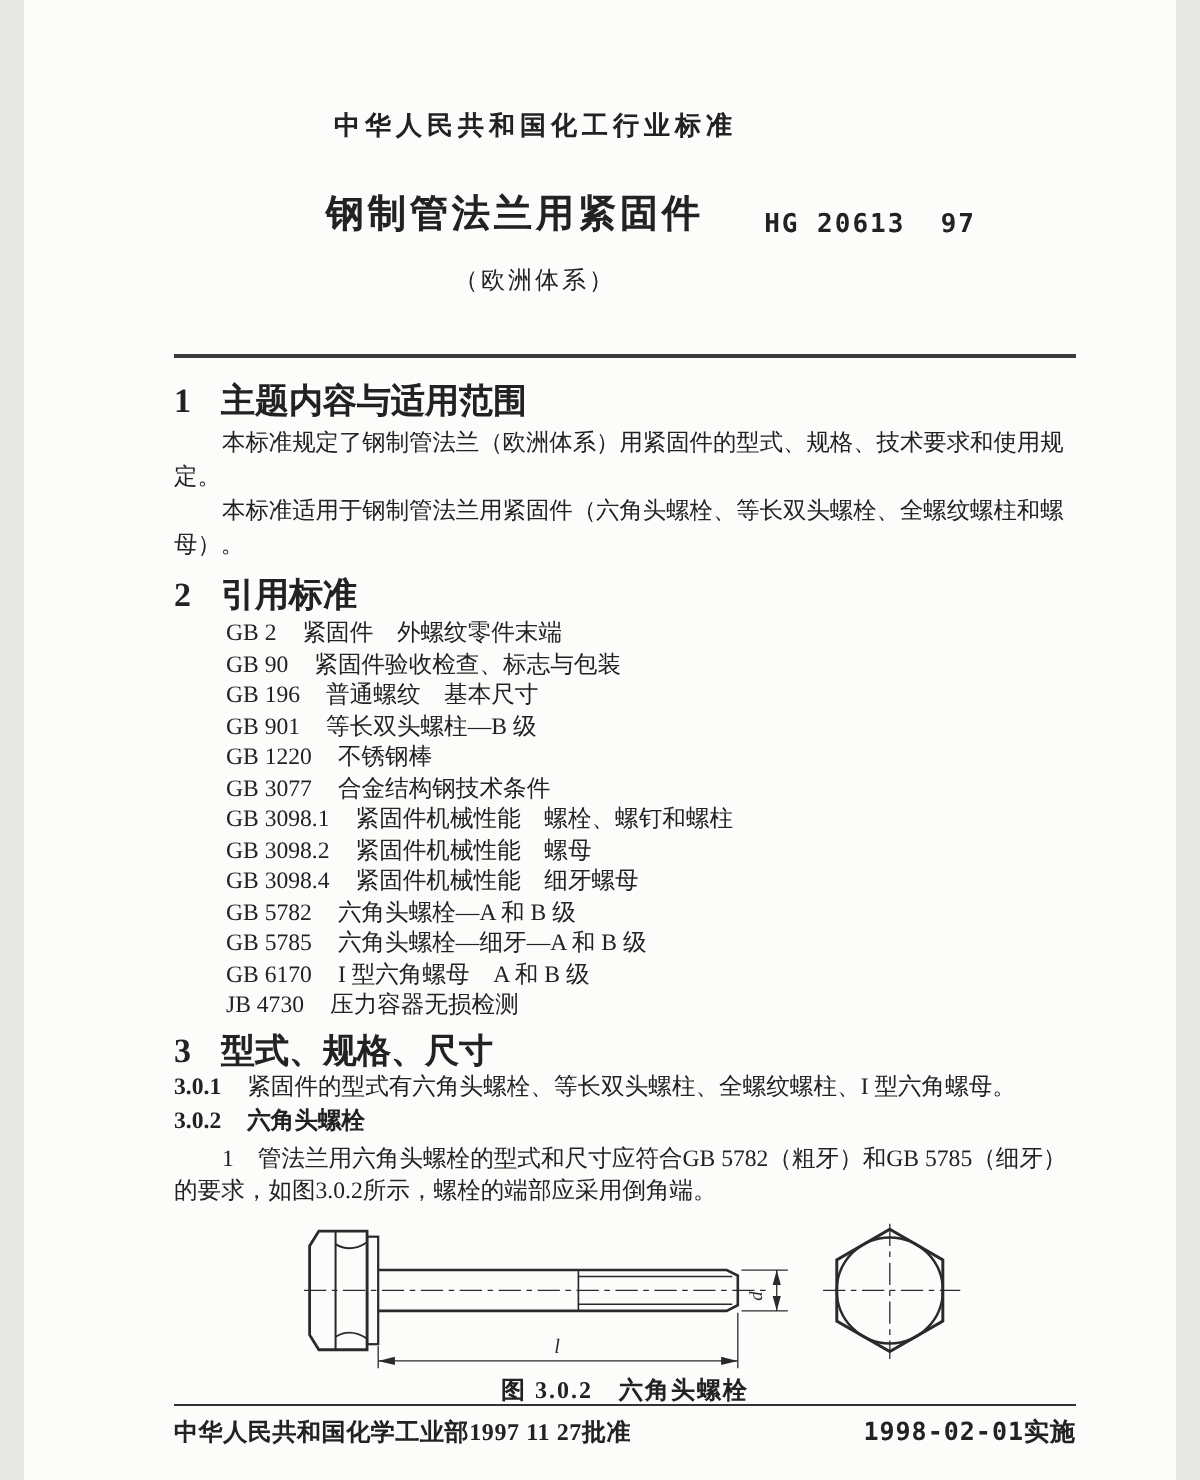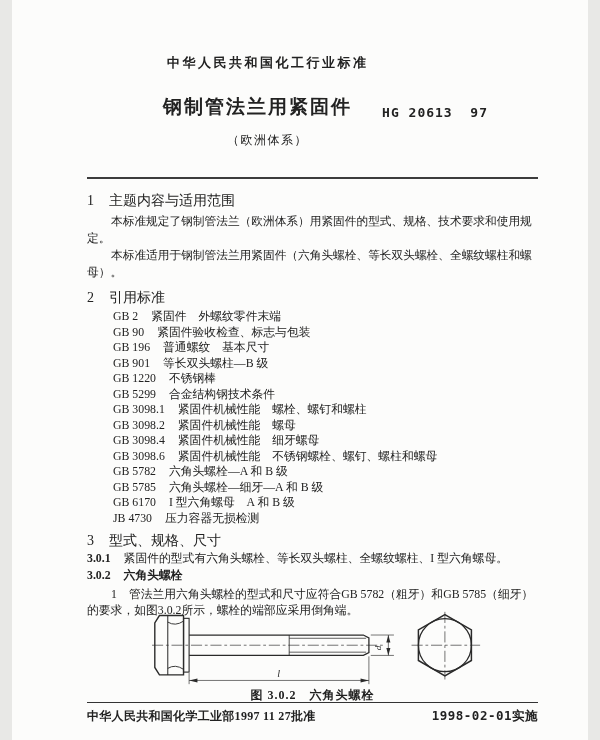--- a/index.html
+++ b/index.html
@@ -13,21 +13,21 @@
 
   .std-org { margin-left:80px; font-size:13px; font-weight:bold; letter-spacing:2.5px; }
   .title-row { display:flex; align-items:flex-end; margin-top:22px; }
   .doc-title { margin:0 0 0 76px; font-size:19px; font-weight:bold; letter-spacing:2px; }
   .std-no { margin-left:auto; margin-right:50px; font-family:"DejaVu Sans Mono",monospace;
             font-size:13px; font-weight:bold; letter-spacing:1px; white-space:pre; }
   .subtitle { margin:12px 0 0 140px; font-size:12px; letter-spacing:1.5px; }
 
   .rule { border:none; border-top:2px solid #3c3c3c; margin:28px 0 0 0; }
 
-  .sec-head { margin-top:13px; font-size:14px; font-weight:normal; line-height:17px; }
+  .sec-head { margin-top:13px; font-size:17px; font-weight:bold; line-height:17px; }
   .sec-no { margin-right:15px; }
   .para { margin:4px 4px 0 0; font-size:11.7px; line-height:17px; text-indent:24px; }
 
   .ref-list { list-style:none; margin:3px 0 0 0; padding:0 0 0 26px; }
   .ref-item { font-size:11.8px; line-height:15.5px; white-space:nowrap; }
   .ref-code { margin-right:13px; }
 
   .clause { margin-top:1px; font-size:11.8px; line-height:16px; white-space:nowrap; }
   .clause-no { font-weight:bold; margin-right:13px; }
   .clause-bold { font-weight:bold; }
@@ -78,25 +78,24 @@
     <section>
       <div class="sec-head" style="margin-top:8px">
         <span class="sec-no">2</span><span>引用标准</span>
       </div>
       <ul class="ref-list">
         <li class="ref-item"><span class="ref-code">GB 2</span><span>紧固件　外螺纹零件末端</span></li>
         <li class="ref-item"><span class="ref-code">GB 90</span><span>紧固件验收检查、标志与包装</span></li>
         <li class="ref-item"><span class="ref-code">GB 196</span><span>普通螺纹　基本尺寸</span></li>
         <li class="ref-item"><span class="ref-code">GB 901</span><span>等长双头螺柱—B 级</span></li>
         <li class="ref-item"><span class="ref-code">GB 1220</span><span>不锈钢棒</span></li>
-        <li class="ref-item"><span class="ref-code">GB 5299</span><span>合金结构钢技术条件</span></li>
+        <li class="ref-item"><span class="ref-code">GB 3077</span><span>合金结构钢技术条件</span></li>
         <li class="ref-item"><span class="ref-code">GB 3098.1</span><span>紧固件机械性能　螺栓、螺钉和螺柱</span></li>
         <li class="ref-item"><span class="ref-code">GB 3098.2</span><span>紧固件机械性能　螺母</span></li>
         <li class="ref-item"><span class="ref-code">GB 3098.4</span><span>紧固件机械性能　细牙螺母</span></li>
-        <li class="ref-item"><span class="ref-code">GB 3098.6</span><span>紧固件机械性能　不锈钢螺栓、螺钉、螺柱和螺母</span></li>
         <li class="ref-item"><span class="ref-code">GB 5782</span><span>六角头螺栓—A 和 B 级</span></li>
         <li class="ref-item"><span class="ref-code">GB 5785</span><span>六角头螺栓—细牙—A 和 B 级</span></li>
         <li class="ref-item"><span class="ref-code">GB 6170</span><span>I 型六角螺母　A 和 B 级</span></li>
         <li class="ref-item"><span class="ref-code">JB 4730</span><span>压力容器无损检测</span></li>
       </ul>
     </section>
 
     <section>
       <div class="sec-head" style="margin-top:6px">
         <span class="sec-no">3</span><span>型式、规格、尺寸</span>

